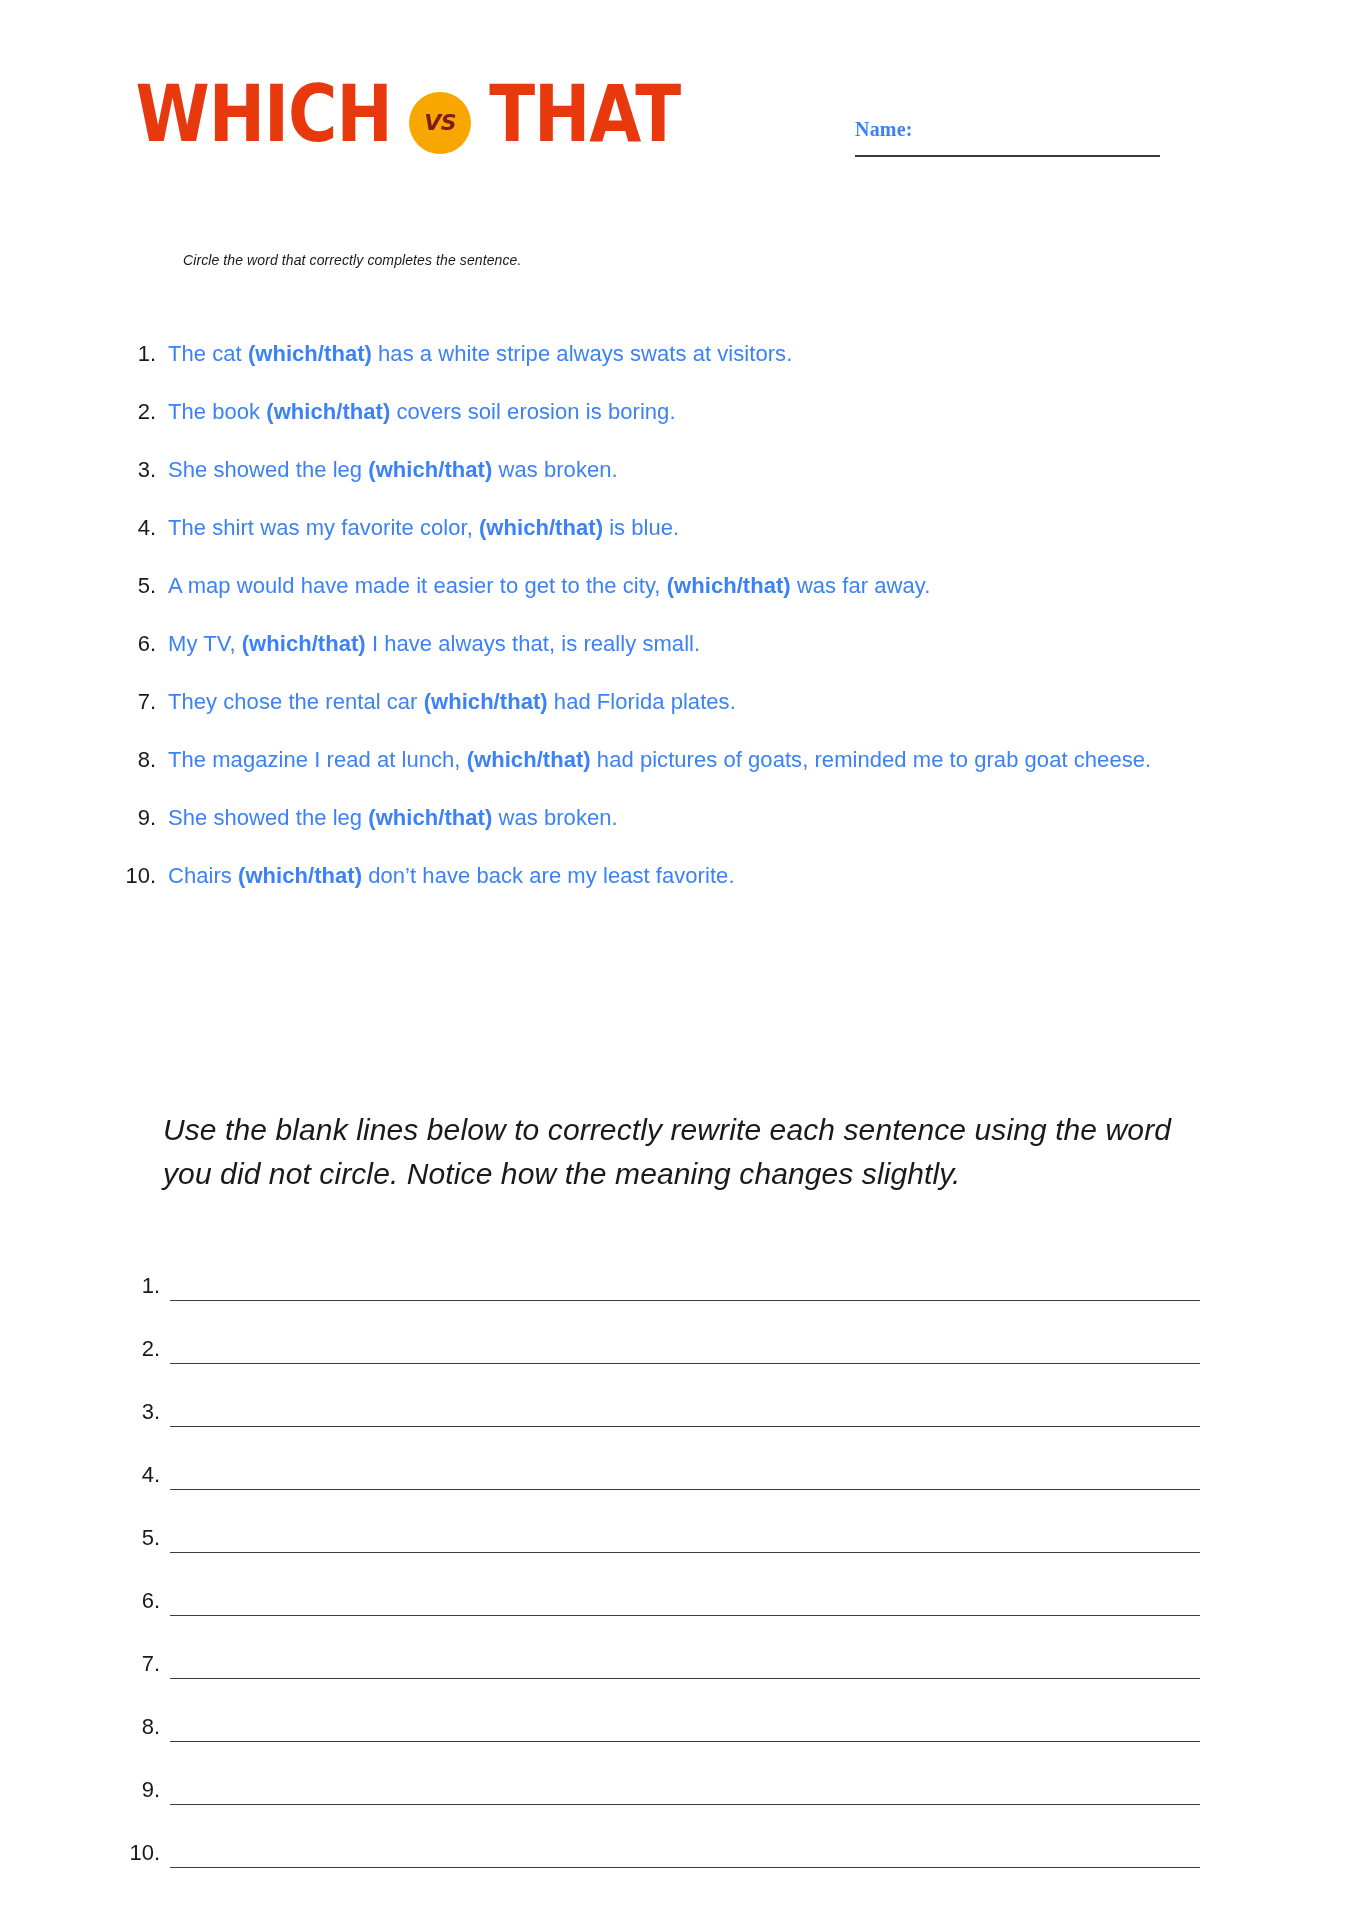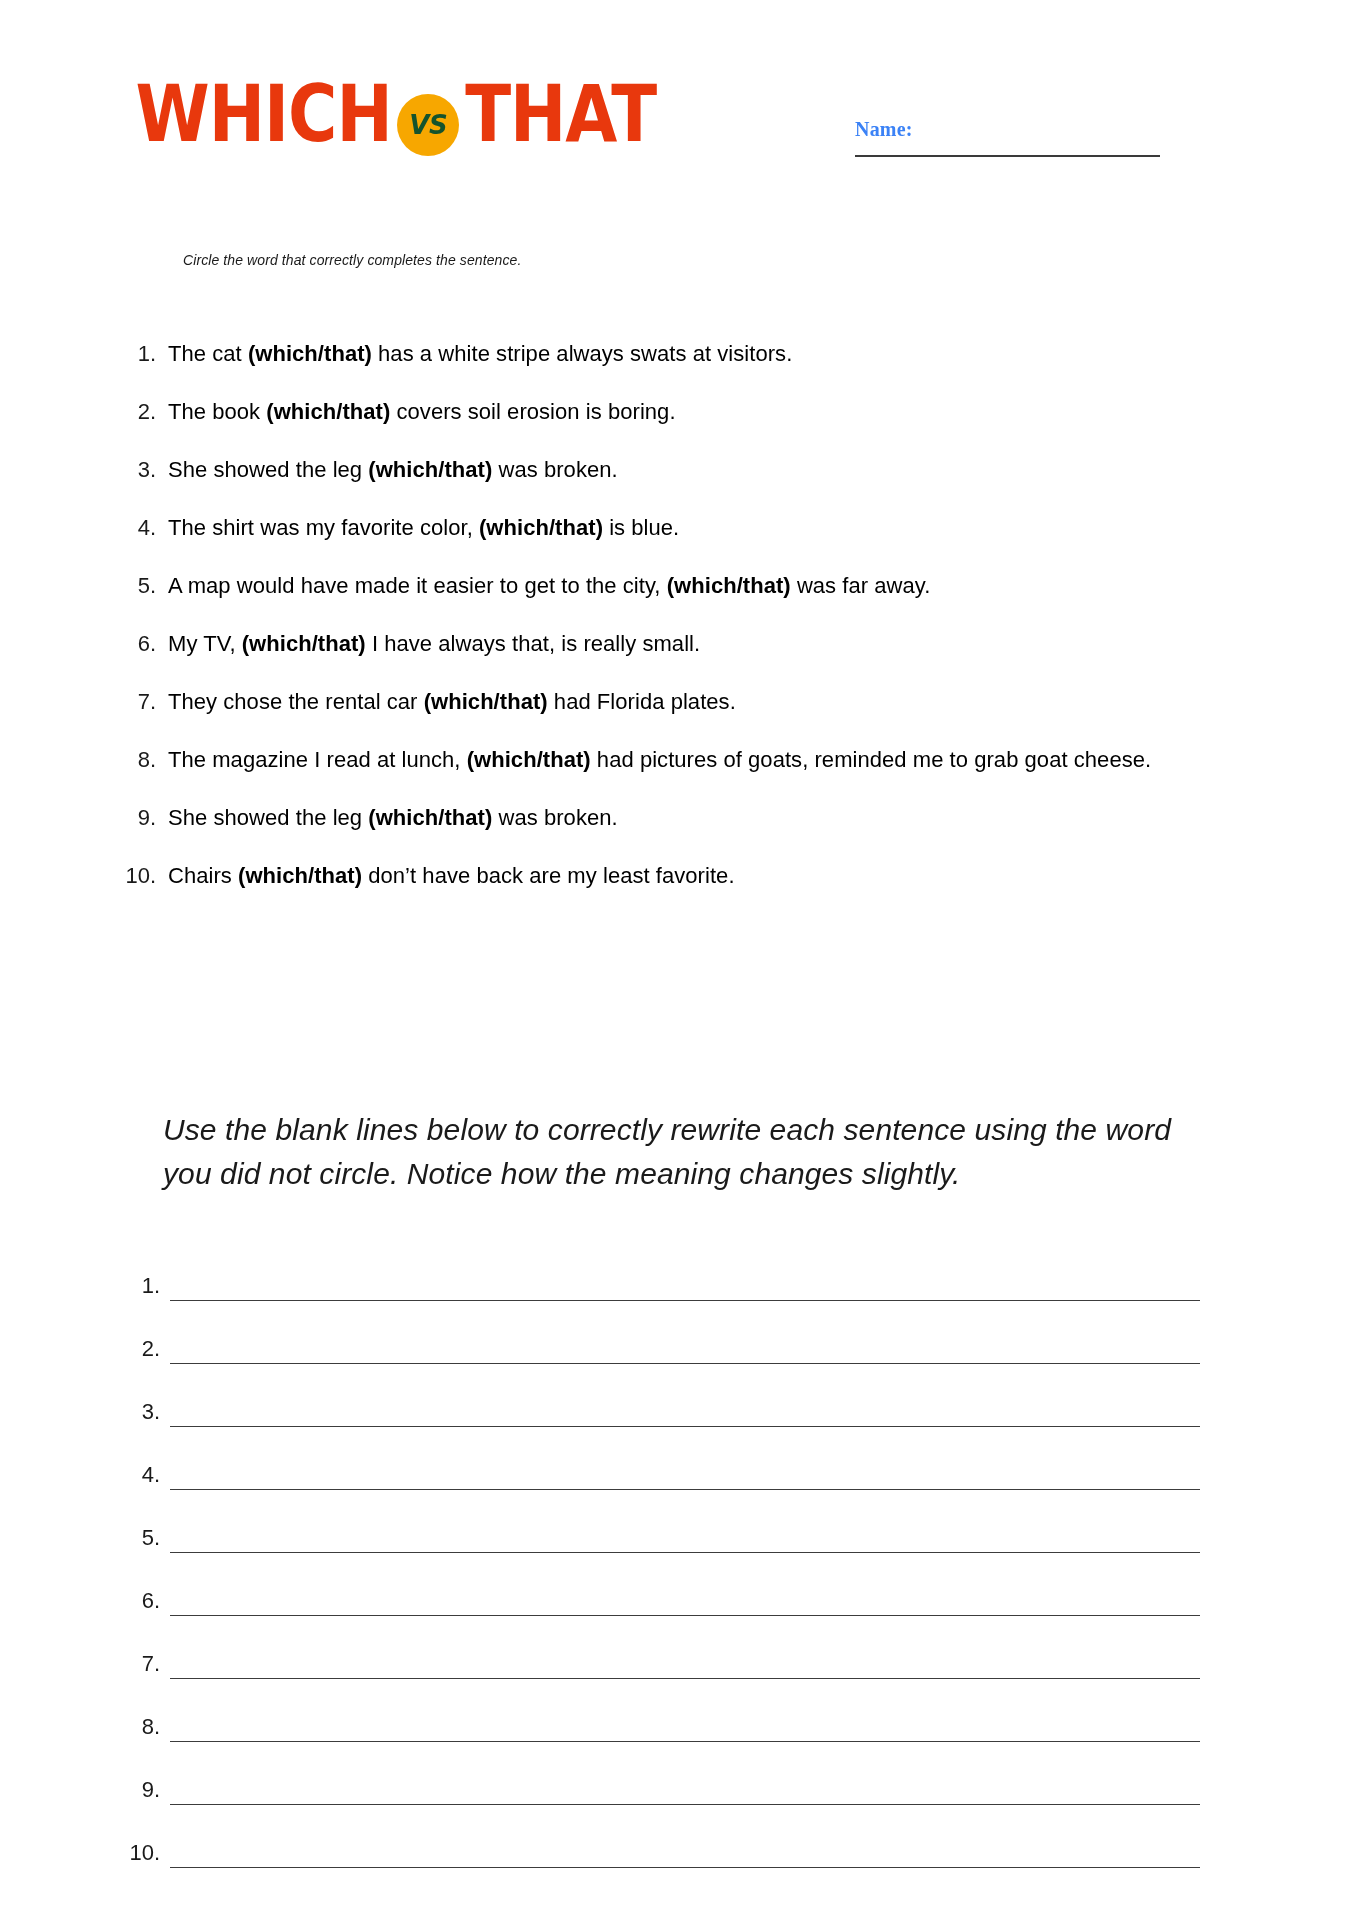--- a/index.html
+++ b/index.html
@@ -30,22 +30,22 @@
     top: 0;
     width: 1350px;
     height: 200px;
   }
 
   .title-block {
     position: absolute;
     left: 138px;
     top: 88px;
     display: flex;
-    align-items: center;
-    gap: 4px;
+    align-items: flex-start;
+    gap: 16px;
   }
 
   .title-word {
     font-family: "DejaVu Sans", sans-serif;
     font-size: 66px;
     font-weight: bold;
     letter-spacing: -1px;
     color: #E8380D;
     line-height: 1;
     transform: scaleY(1.18) scaleX(1.02);
@@ -61,23 +61,23 @@
     display: flex;
     align-items: center;
     justify-content: center;
     flex: 0 0 auto;
     margin: 0 4px;
     position: relative;
     top: 4px;
   }
   .vs-badge span {
     font-family: "DejaVu Sans", sans-serif;
-    font-size: 26px;
-    font-weight: bold;
-    color: #14532d;
+    font-size: 22px;
+    font-weight: bold;
+    color: #7f1d1d;
     font-style: italic;
     letter-spacing: -0.5px;
     line-height: 1;
   }
 
   .name-block {
     position: absolute;
     left: 855px;
     top: 118px;
     width: 305px;
@@ -137,21 +137,21 @@
     text-align: right;
     font-size: 22px;
     color: #1a1a1a;
     padding-right: 12px;
     box-sizing: border-box;
     line-height: 1.5;
   }
   .q-text {
     flex: 1 1 auto;
     font-size: 22px;
-    color: #000000;
+    color: #3b82f6;
     line-height: 1.5;
     letter-spacing: 0.05px;
   }
   .q-text b {
     font-weight: bold;
   }
 
   
   .answers {
     position: absolute;

